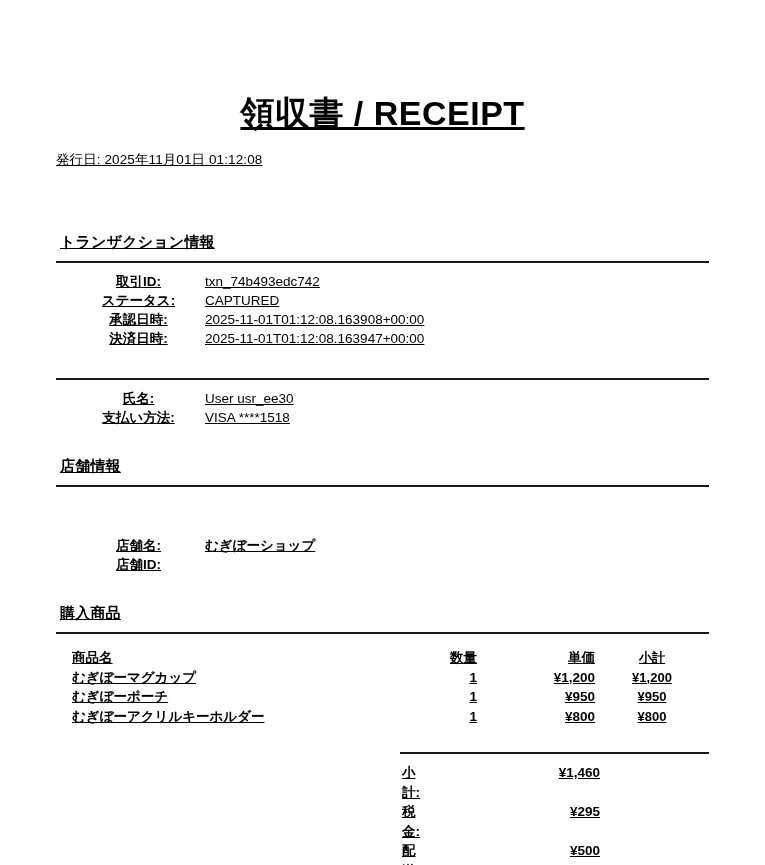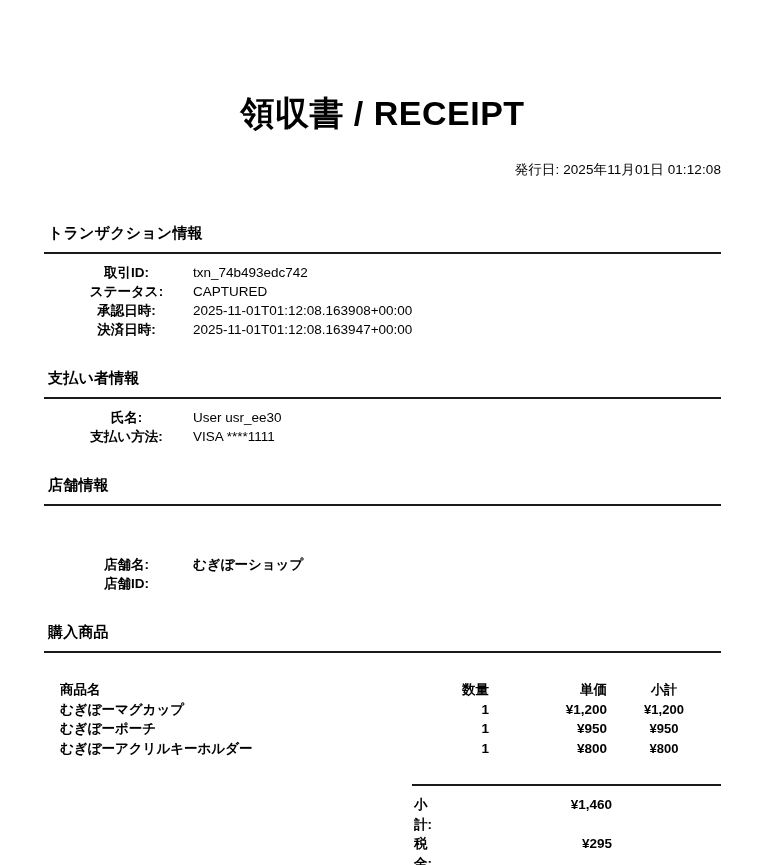--- a/index.html
+++ b/index.html
@@ -12,47 +12,48 @@
     height: 865px;
     font-family: "Liberation Sans", "DejaVu Sans", sans-serif;
     color: #000000;
     -webkit-font-smoothing: antialiased;
   }
   .page {
     position: relative;
     width: 765px;
     height: 865px;
     box-sizing: border-box;
-    padding: 0 44px;
+    padding: 0 56px;
+    text-decoration: underline;
   }
 
   
   .doc-title {
     text-align: center;
     font-size: 34px;
     font-weight: bold;
     letter-spacing: 0.5px;
     margin: 0;
     padding-top: 94px;
     line-height: 1.15;
   }
   .issue-date {
-    text-align: right;
+    text-align: left;
     font-size: 13.5px;
     font-weight: normal;
-    margin-top: 28px;
+    margin-top: 18px;
     letter-spacing: 0.1px;
   }
 
   
   .section {
     margin-top: 30px;
   }
   .section.first {
-    margin-top: 45px;
+    margin-top: 64px;
   }
   .section-title {
     font-size: 15px;
     font-weight: bold;
     margin: 0 0 0 4px;
     letter-spacing: 0.2px;
   }
   .rule {
     border: 0;
     border-top: 2px solid #1a1a1a;
@@ -82,21 +83,21 @@
     font-weight: normal;
     white-space: pre;
   }
   .def-value.cjk-strong {
     font-weight: bold;
     margin-top: 40px;
   }
 
   
   .items {
-    margin-top: 27px;
+    margin-top: 14px;
     padding-left: 16px;
     width: 100%;
     box-sizing: border-box;
   }
   .item-row {
     display: flex;
     align-items: baseline;
     line-height: 19.5px;
   }
   .col-name {
@@ -191,30 +192,29 @@
         <span class="def-value">2025-11-01T01:12:08.163908+00:00</span>
       </div>
       <div class="def-row">
         <span class="def-label">決済日時:</span>
         <span class="def-value">2025-11-01T01:12:08.163947+00:00</span>
       </div>
     </div>
   </div>
 
   <div class="section">
-    <h2 class="section-title">支払い者情報</h2>
     <hr class="rule">
     <div class="defs">
       <div class="def-row">
         <span class="def-label">氏名:</span>
         <span class="def-value">User usr_ee30</span>
       </div>
       <div class="def-row">
         <span class="def-label">支払い方法:</span>
-        <span class="def-value">VISA ****1111</span>
+        <span class="def-value">VISA ****1518</span>
       </div>
     </div>
   </div>
 
   <div class="section">
     <h2 class="section-title">店舗情報</h2>
     <hr class="rule">
     <div class="defs">
       <div class="def-row">
         <span class="def-label">店舗名:</span>

